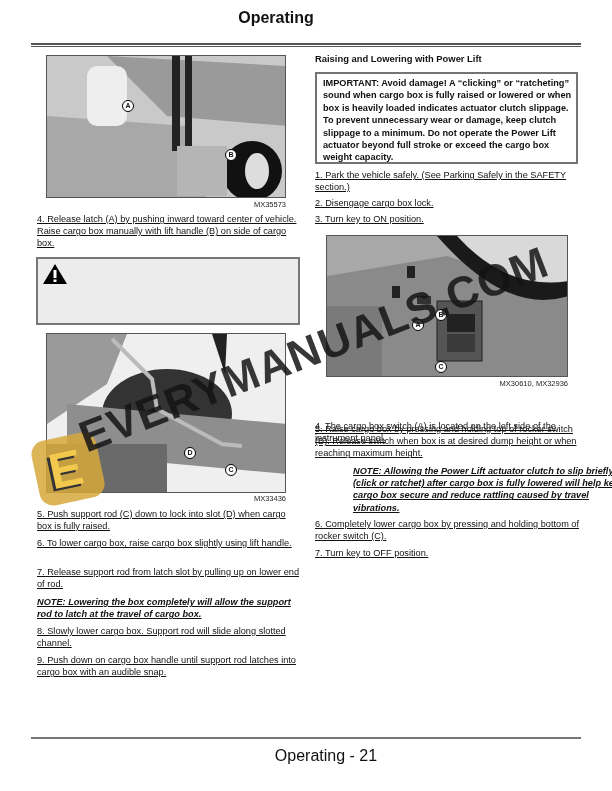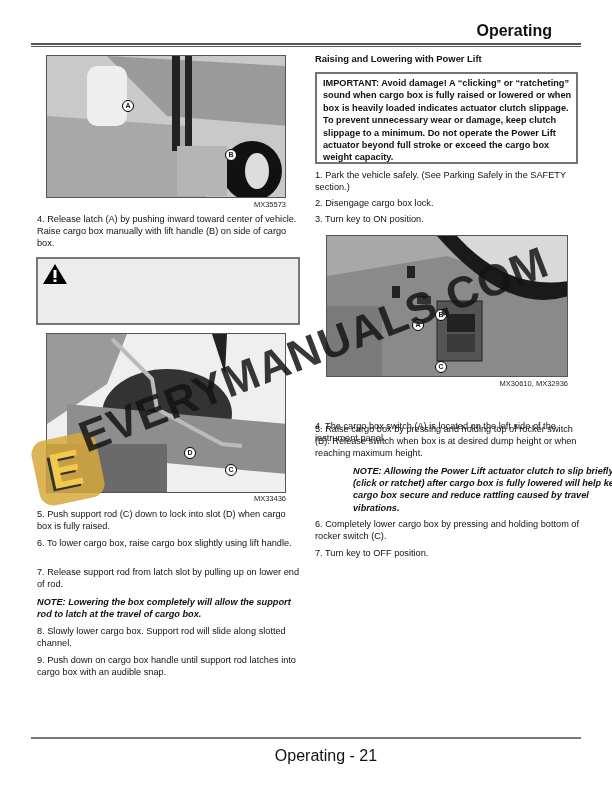--- a/index.html
+++ b/index.html
@@ -1,24 +1,24 @@
 <!DOCTYPE html>
 <html><head>
 <meta charset="utf-8">
 <style>
   * { box-sizing: border-box; margin: 0; padding: 0; }
   body { width: 612px; height: 791px; background: #ffffff; position: relative; overflow: hidden;
          font-family: "Liberation Sans", sans-serif; color: #111; }
-  .title { position: absolute; top: 22px; left: 0; width: 552px; text-align: right;
+  .title { position: absolute; top: 9px; left: 0; width: 552px; text-align: center;
            font-size: 16px; font-weight: bold; }
   .rule-top { position: absolute; top: 43px; left: 31px; width: 550px; height: 4px;
               border-top: 2px solid #555; border-bottom: 1px solid #555; }
   .rule-bot { position: absolute; top: 737px; left: 31px; width: 550px; height: 2px; background: #777; }
   .footer { position: absolute; top: 747px; left: 4px; width: 612px; text-align: center; font-size: 16px; padding-left: 32px; }
-  .p { position: absolute; font-size: 9.2px; line-height: 12.2px; }
+  .p { position: absolute; font-size: 9.2px; line-height: 12.2px; text-decoration: underline; }
   .note { font-weight: bold; font-style: italic; }
   .figure { position: absolute; border: 1px solid #555; overflow: hidden; background: #bdbdbd; }
   .caption { position: absolute; font-size: 7.5px; color: #222; text-align: right; }
   .callout { position: absolute; width: 12px; height: 12px; border-radius: 50%; background: #fff;
              border: 1px solid #000; font-size: 7px; font-weight: bold; text-align: center; line-height: 10px; }
   .boxed { position: absolute; border: 2px solid #737373; font-weight: bold; font-size: 9.2px; line-height: 12.4px; }
   .heading { position: absolute; font-weight: bold; font-size: 9.4px; }
   .watermark { position: absolute; font-weight: bold; font-size: 44px; color: rgba(20,20,20,0.85);
                letter-spacing: 1px; transform-origin: left bottom; white-space: nowrap; }
   .logo { position: absolute; left: 35px; top: 436px; width: 66px; height: 66px; border-radius: 14px;

